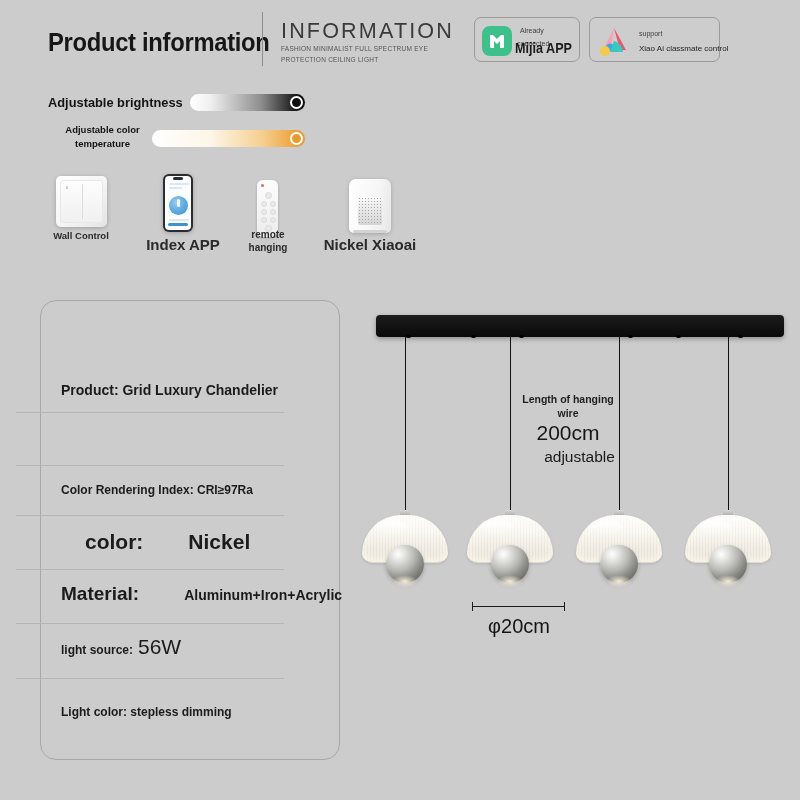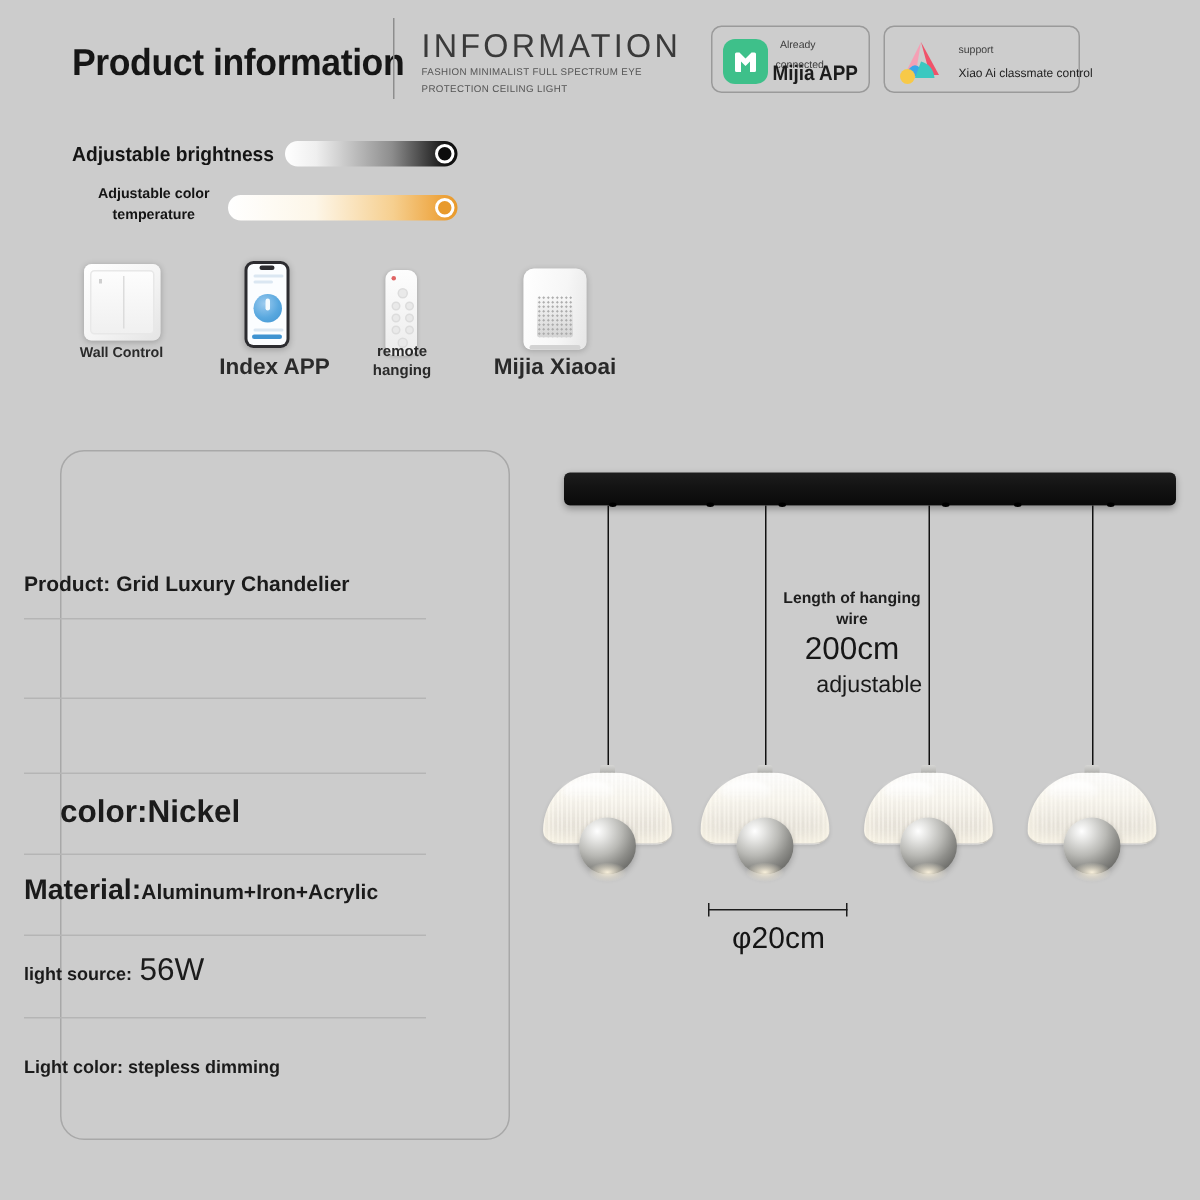--- a/index.html
+++ b/index.html
@@ -119,21 +119,21 @@
   .pill{position:absolute;left:64px;top:281px;width:256px;height:57px;border-radius:29px;
     background:radial-gradient(ellipse at 50% 40%,#1d1a16 0%,#0b0a09 60%,#070606 100%);
     box-shadow:0 3px 9px rgba(0,0,0,.35);}
   .pill-t1{position:absolute;left:0;top:7px;width:256px;text-align:center;
     font-size:14px;font-weight:700;color:#d9a85a;}
   .pill-t2{position:absolute;left:-62px;top:30px;width:380px;text-align:center;
     font-size:14.5px;font-weight:700;color:#dfae60;white-space:nowrap;}
 
   .spec{position:absolute;left:0;width:300px;box-sizing:border-box;padding:0 16px;}
   .spec-line{position:absolute;left:16px;width:268px;height:1px;background:#b5b5b5;}
-  .s-txt{white-space:nowrap;}
+  .s-txt{white-space:nowrap;margin-left:45px;}
   .s-sm{font-size:12px;font-weight:700;}
   .s-md{font-size:14px;font-weight:700;}
   .s-lg{font-size:21px;font-weight:700;}
   .s-thin{font-size:21px;font-weight:300;}
 
   
   .scene{position:absolute;left:360px;top:290px;width:440px;height:420px;}
   .bar{position:absolute;left:16px;top:25px;width:408px;height:22px;border-radius:4px;
     background:linear-gradient(180deg,#1d1d1d 0%,#131313 45%,#0a0a0a 100%);
     box-shadow:0 2px 5px rgba(0,0,0,.3);}
@@ -247,32 +247,35 @@
     <div class="rm-btn" style="left:4px;top:37px;width:4px;height:4px;"></div>
     <div class="rm-btn" style="left:13px;top:37px;width:4px;height:4px;"></div>
     <div class="rm-btn" style="left:8px;top:45px;width:5px;height:5px;"></div>
   </div>
   <div class="ctl-cap cap-remote">remote hanging</div>
 
   <div class="sp-body">
     <div class="sp-grill"></div>
     <div class="sp-base"></div>
   </div>
-  <div class="ctl-cap cap-mijia">Mijia Xiaoai</div>
+  <div class="ctl-cap cap-mijia">Nickel Xiaoai</div>
 
   <div class="card"></div>
 
 
   <div class="spec" style="top:381px;">
     <span class="s-txt s-md">Product: Grid Luxury Chandelier</span>
   </div>
   <div class="spec-line" style="top:412px;"></div>
 
   <div class="spec-line" style="top:465px;"></div>
 
+  <div class="spec" style="top:480px;">
+    <span class="s-txt s-sm">Color Rendering Index: CRI≥97Ra</span>
+  </div>
   <div class="spec-line" style="top:515px;"></div>
 
   <div class="spec" style="top:530px;padding-left:40px;">
     <span class="s-txt s-lg">color:</span><span class="s-txt s-lg">Nickel</span>
   </div>
   <div class="spec-line" style="top:569px;"></div>
 
   <div class="spec" style="top:583px;">
     <span class="s-txt s-lg" style="font-size:19px;">Material:</span><span class="s-txt s-md">Aluminum+Iron+Acrylic</span>
   </div>

